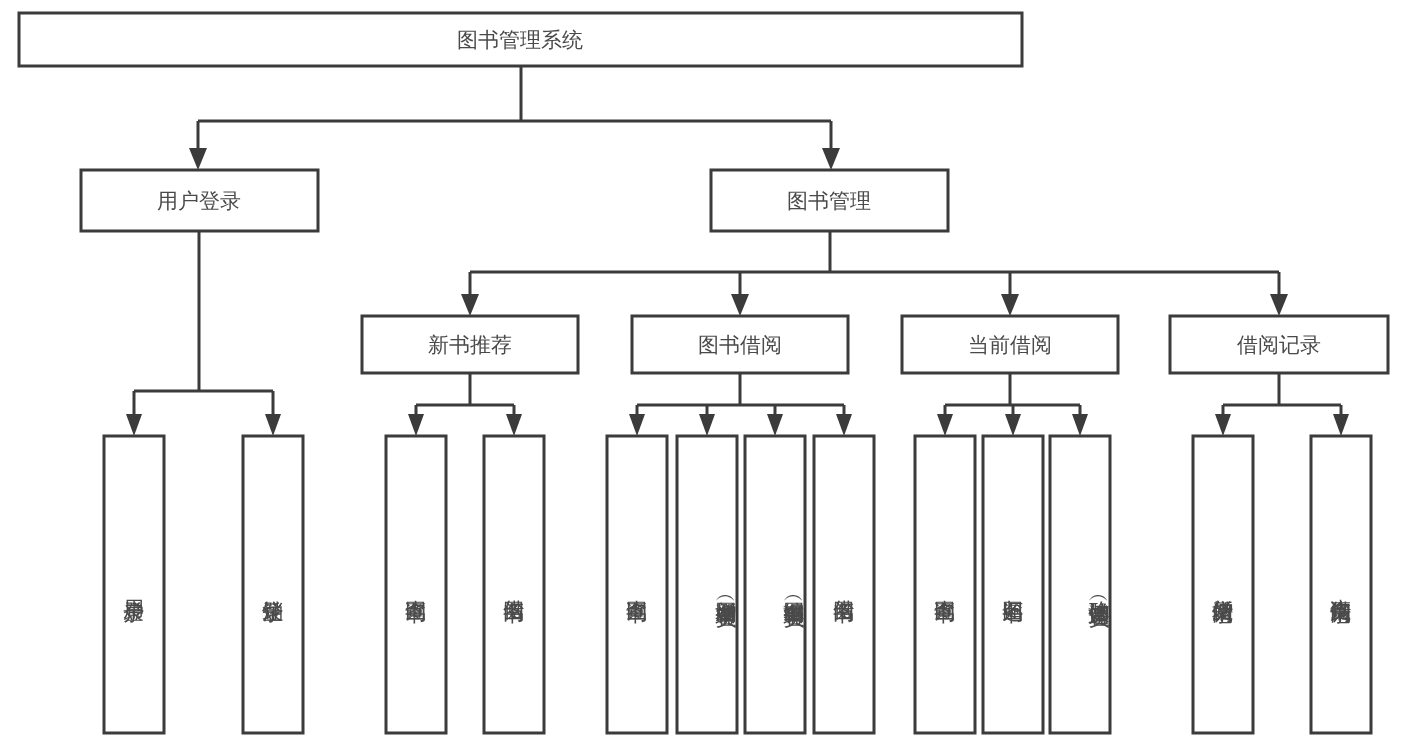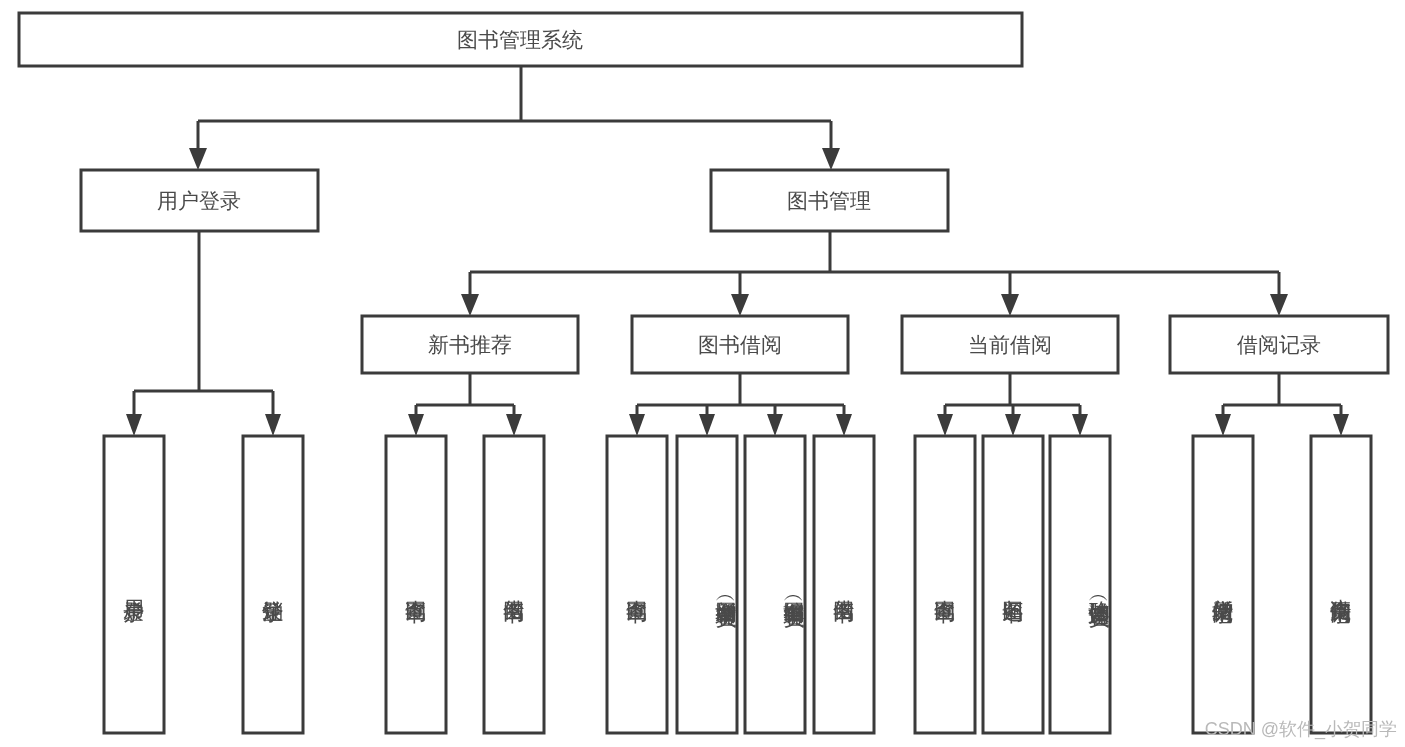--- a/index.html
+++ b/index.html
@@ -191,14 +191,13 @@
   <div class="vert-text-wrap" style="left:745px; top:436px; width:60px; height:297px; align-items:flex-start; padding-top:8px; box-sizing:border-box;">编辑图书（管理员）</div>
   <div class="vert-text-wrap" style="left:814px; top:436px; width:60px; height:297px;">借阅图书</div>
 
   <div class="vert-text-wrap" style="left:915px; top:436px; width:60px; height:297px;">查询图书</div>
   <div class="vert-text-wrap" style="left:983px; top:436px; width:60px; height:297px;">归还图书</div>
   <div class="vert-text-wrap" style="left:1050px; top:436px; width:60px; height:297px; align-items:flex-start; padding-top:8px; box-sizing:border-box;">确认归还（管理员）</div>
 
   <div class="vert-text-wrap" style="left:1193px; top:436px; width:60px; height:297px;">新增借阅记录</div>
   <div class="vert-text-wrap" style="left:1311px; top:436px; width:60px; height:297px;">查询借阅记录</div>
 
-  <div class="watermark">CSDN @软件_小贺同学</div>
 </div>
 
 </body></html>

